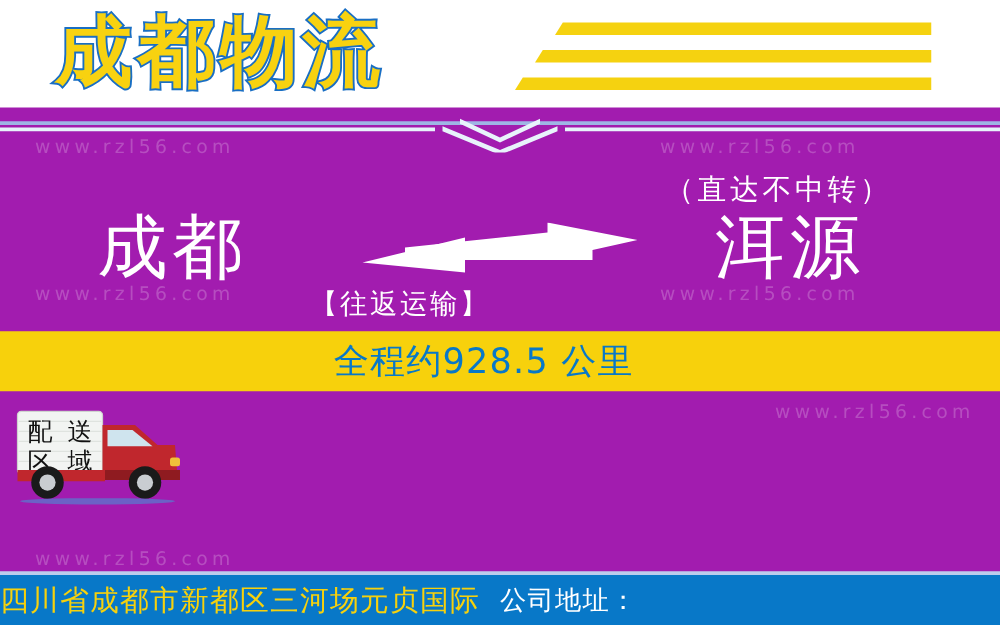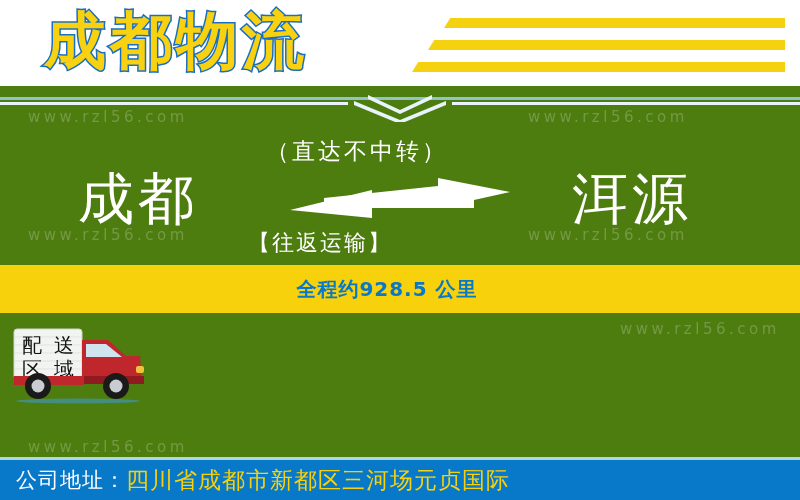--- a/index.html
+++ b/index.html
@@ -9,21 +9,21 @@
     background:#ffffff;
   }
   #poster{
     position:relative;width:800px;height:500px;overflow:hidden;
     background:#ffffff;
   }
 
   
   #header{
     position:absolute;left:0;top:0;width:745px;height:86px;
-    background:#ffffff;overflow:hidden;padding-left:40px;
+    background:#ffffff;overflow:hidden;
   }
   #brand-title{
     position:absolute;left:44px;top:6px;
     font-size:62px;line-height:70px;font-weight:bold;
     letter-spacing:4px;
     color:#f8d210;
     -webkit-text-stroke:3px #1a6fc4;
     paint-order:stroke fill;
     font-family:"DejaVu Sans","Liberation Sans",sans-serif;
     white-space:nowrap;
@@ -33,21 +33,21 @@
     position:absolute;height:10px;background:#f5d210;
     transform:skewX(-32deg);transform-origin:left bottom;
   }
   #stripe-1{left:444px;top:18px;width:400px;}
   #stripe-2{left:428px;top:40px;width:416px;}
   #stripe-3{left:412px;top:62px;width:432px;}
 
   
   #main-panel{
     position:absolute;left:0;top:86px;width:800px;height:414px;
-    background:#4d7c0f;overflow:hidden;
+    background:#a21caf;overflow:hidden;
   }
 
   
   #top-hairline{
     position:absolute;left:0;top:11px;width:800px;height:3px;
     background:#9fd0ef;opacity:.85;
   }
 
   
   #chev-row{
@@ -78,40 +78,40 @@
   }
   .city{
     position:absolute;top:10px;
     font-size:56px;line-height:86px;color:#ffffff;
     letter-spacing:4px;white-space:nowrap;font-weight:normal;text-align:center;
   }
   #city-origin{left:78px;}
   #city-dest{left:572px;}
 
   #direct-note{
-    position:absolute;left:0;top:-10px;width:714px;text-align:center;
+    position:absolute;left:0;top:-10px;width:714px;text-align:right;
     font-size:23px;color:#ffffff;letter-spacing:3px;white-space:nowrap;
   }
   #arrow-icon{
     position:absolute;left:288px;top:32px;width:224px;height:48px;
   }
   #roundtrip-note{
     position:absolute;left:0;top:82px;width:640px;text-align:center;
     font-size:22px;color:#ffffff;letter-spacing:2px;white-space:nowrap;
   }
 
   
   #info-band{
     position:absolute;left:0;top:179px;width:800px;height:48px;
     background:#f7d10c;
     display:flex;align-items:center;justify-content:center;
   }
   .band-text{
-    font-size:20px;color:#0878c8;letter-spacing:1px;white-space:nowrap;
-    font-weight:bold;
+    font-size:28px;color:#0878c8;letter-spacing:1px;white-space:nowrap;
+    font-weight:normal;
   }
   #band-gap{display:inline-block;width:26px;}
 
   
   #delivery-row{
     position:absolute;left:0;top:240px;width:800px;height:80px;
   }
   #truck-icon{
     position:absolute;left:8px;top:0px;width:150px;height:78px;
   }
@@ -223,18 +223,18 @@
         <circle cx="108" cy="60" r="13" fill="#1a1a1a"></circle>
         <circle cx="108" cy="60" r="6.5" fill="#c9cdd1"></circle>
 
         <ellipse cx="70" cy="75" rx="62" ry="2.5" fill="#3f9ad8" opacity=".55"></ellipse>
       </svg>
     </div>
 
     <div id="bottom-hairline"></div>
 
     <div id="address-bar">
+      <span id="address-value">四川省成都市新都区三河场元贞国际</span>
       <span id="address-label">公司地址：</span>
-      <span id="address-value">四川省成都市新都区三河场元贞国际</span>
     </div>
 
   </div>
 </div>
 
 </body></html>

